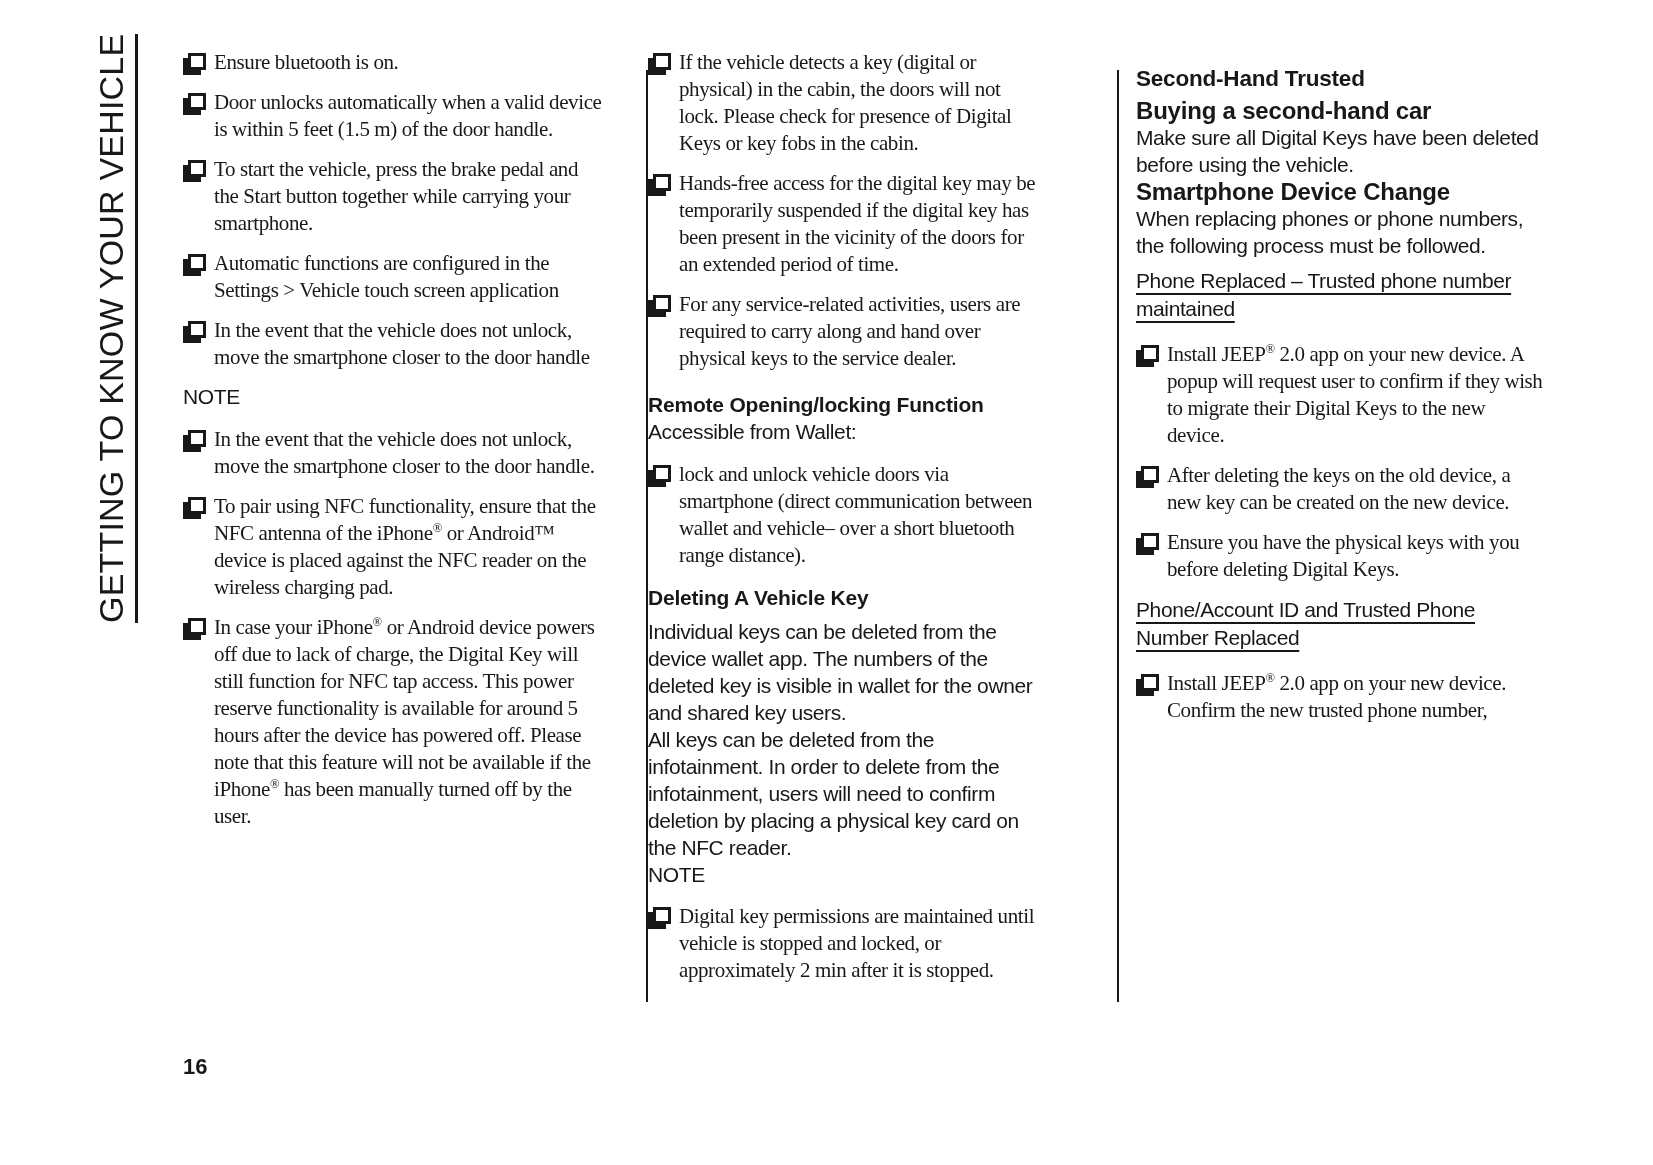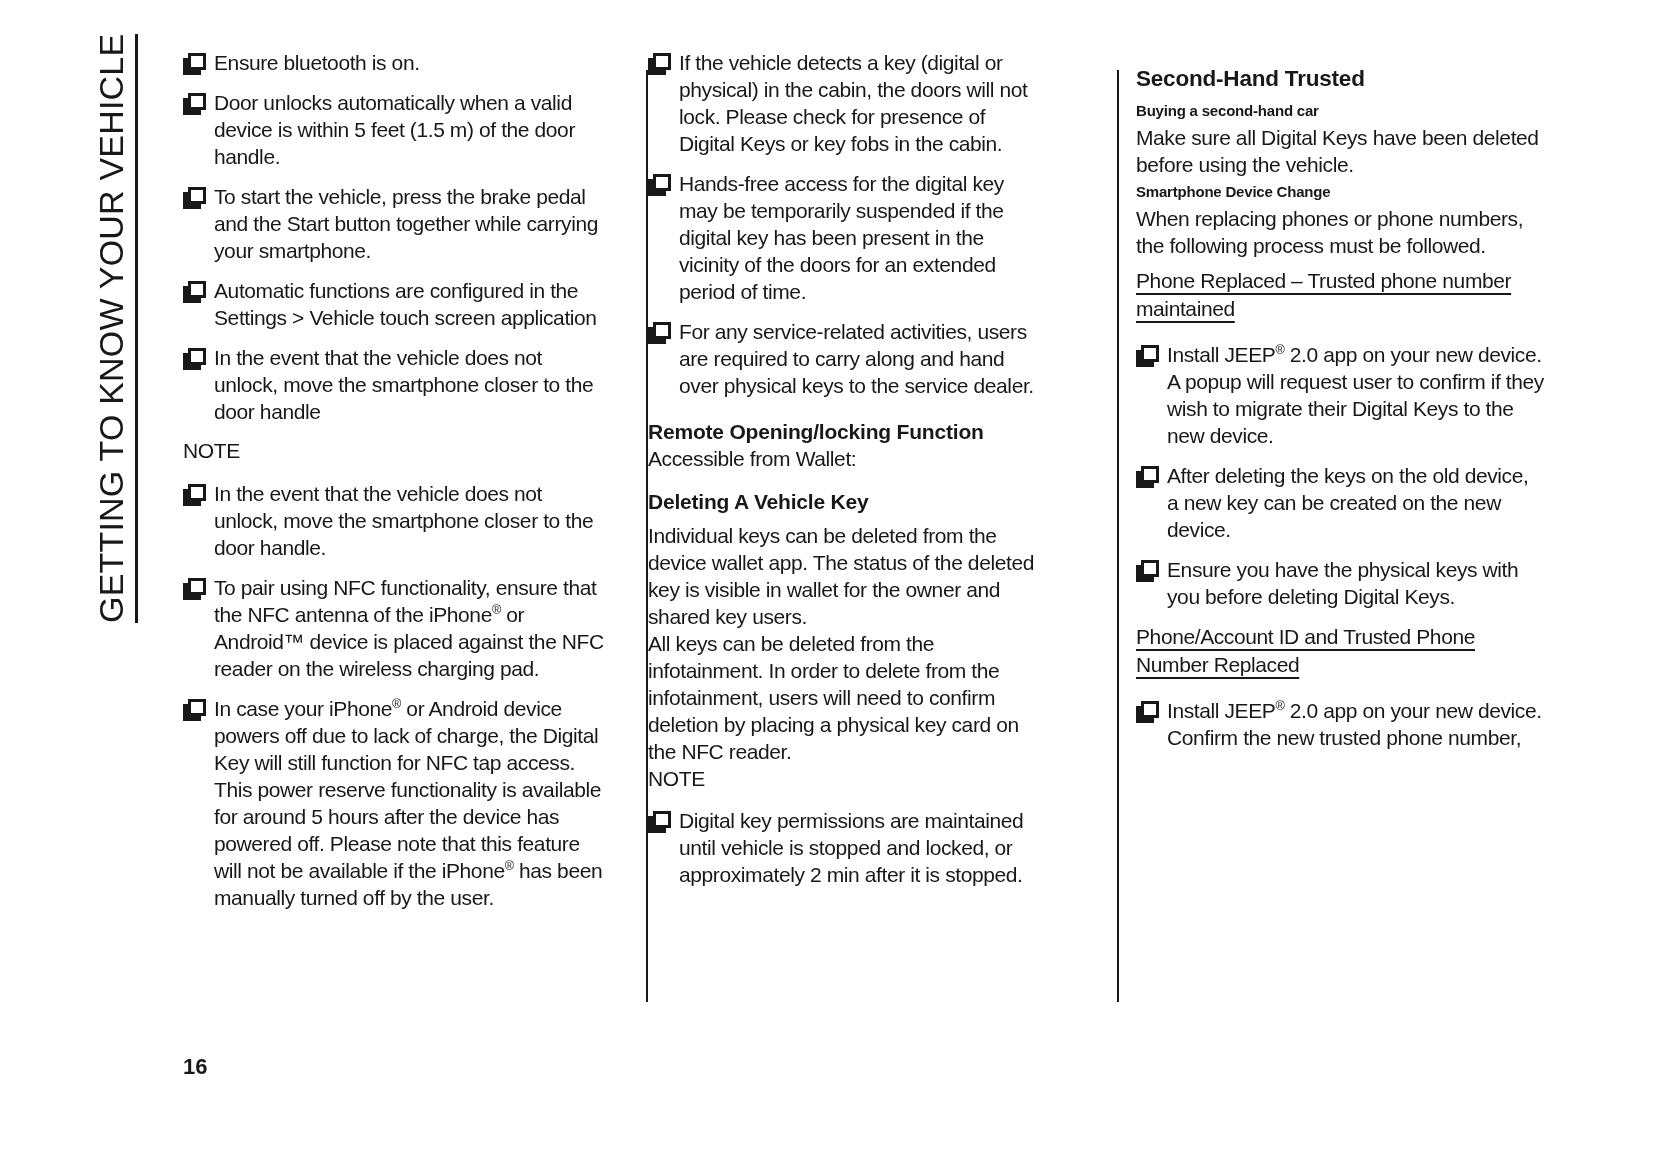--- a/index.html
+++ b/index.html
@@ -46,20 +46,21 @@
   .col { position: absolute; top: 49px; }
   .col-1 { left: 183px; width: 424px; }
   .col-2 { left: 648px; width: 388px; }
   .col-3 { left: 1136px; width: 408px; }
 
   ul.bullets { list-style: none; margin: 0; padding: 0; }
   ul.bullets > li {
     position: relative;
     padding-left: 31px;
     margin: 0 0 13px 0;
+    font-family: Liberation Serif, serif;
   }
   ul.bullets > li:last-child { margin-bottom: 0; }
   .cb {
     position: absolute;
     left: 5px;
     top: 4px;
     width: 12px;
     height: 11px;
     background: #ffffff;
     border: 3px solid #181818;
@@ -68,21 +69,21 @@
 
   p { margin: 0; }
   .bold { font-weight: bold; letter-spacing: -0.2px; }
 
   .note-1 { margin: 12px 0 16px 0; }
   .h-remote { margin-top: 19px; }
   .p-accessible { margin-bottom: 16px; }
   .h-deleting { margin: 15px 0 7px 0; }
   .note-2 { margin: 0 0 15px 0; }
   .h-secondhand { margin: 16px 0 5px 0; font-size: 22.5px; }
-  .h-subsection { font-size: 15px; margin-top: 0; }
+  .h-subsection { font-size: 24px; margin-top: 0; }
   .xref {
     text-decoration: underline;
     text-decoration-thickness: 2px;
     text-underline-offset: 5px;
     line-height: 28px;
   }
   .xref-1 { margin: 8px 0 18px 0; }
   .xref-2 { margin: 13px 0 18px 0; }
 
   .page-number {
@@ -121,22 +122,25 @@
   </div>
 
   <div class="col col-2">
     <ul class="bullets">
       <li><span class="cb"></span><span>If the vehicle detects a key (digital or physical) in the cabin, the doors will not lock. Please check for presence of Digital Keys or key fobs in the cabin.</span></li>
       <li><span class="cb"></span><span>Hands-free access for the digital key may be temporarily suspended if the digital key has been present in the vicinity of the doors for an extended period of time.</span></li>
       <li><span class="cb"></span><span>For any service-related activities, users are required to carry along and hand over physical keys to the service dealer.</span></li>
     </ul>
     <p class="bold h-remote">Remote Opening/locking Function</p>
     <p class="p-accessible">Accessible from Wallet:</p>
+    <ul class="bullets">
+      <li><span class="cb"></span><span>lock and unlock vehicle doors via smartphone (direct communication between wallet and vehicle– over a short bluetooth range distance).</span></li>
+    </ul>
     <p class="bold h-deleting">Deleting A Vehicle Key</p>
-    <p>Individual keys can be deleted from the device wallet app. The status of the deleted key is visible in wallet for the owner and shared key users.</p>
+    <p>Individual keys can be deleted from the device wallet app. The numbers of the deleted key is visible in wallet for the owner and shared key users.</p>
     <p>All keys can be deleted from the infotainment. In order to delete from the infotainment, users will need to confirm deletion by placing a physical key card on the NFC reader.</p>
     <p class="note-2">NOTE</p>
     <ul class="bullets">
       <li><span class="cb"></span><span>Digital key permissions are maintained until vehicle is stopped and locked, or approximately 2 min after it is stopped.</span></li>
     </ul>
   </div>
 
   <div class="col col-3">
     <p class="bold h-secondhand">Second-Hand Trusted</p>
     <p class="bold h-subsection">Buying a second-hand car</p>

